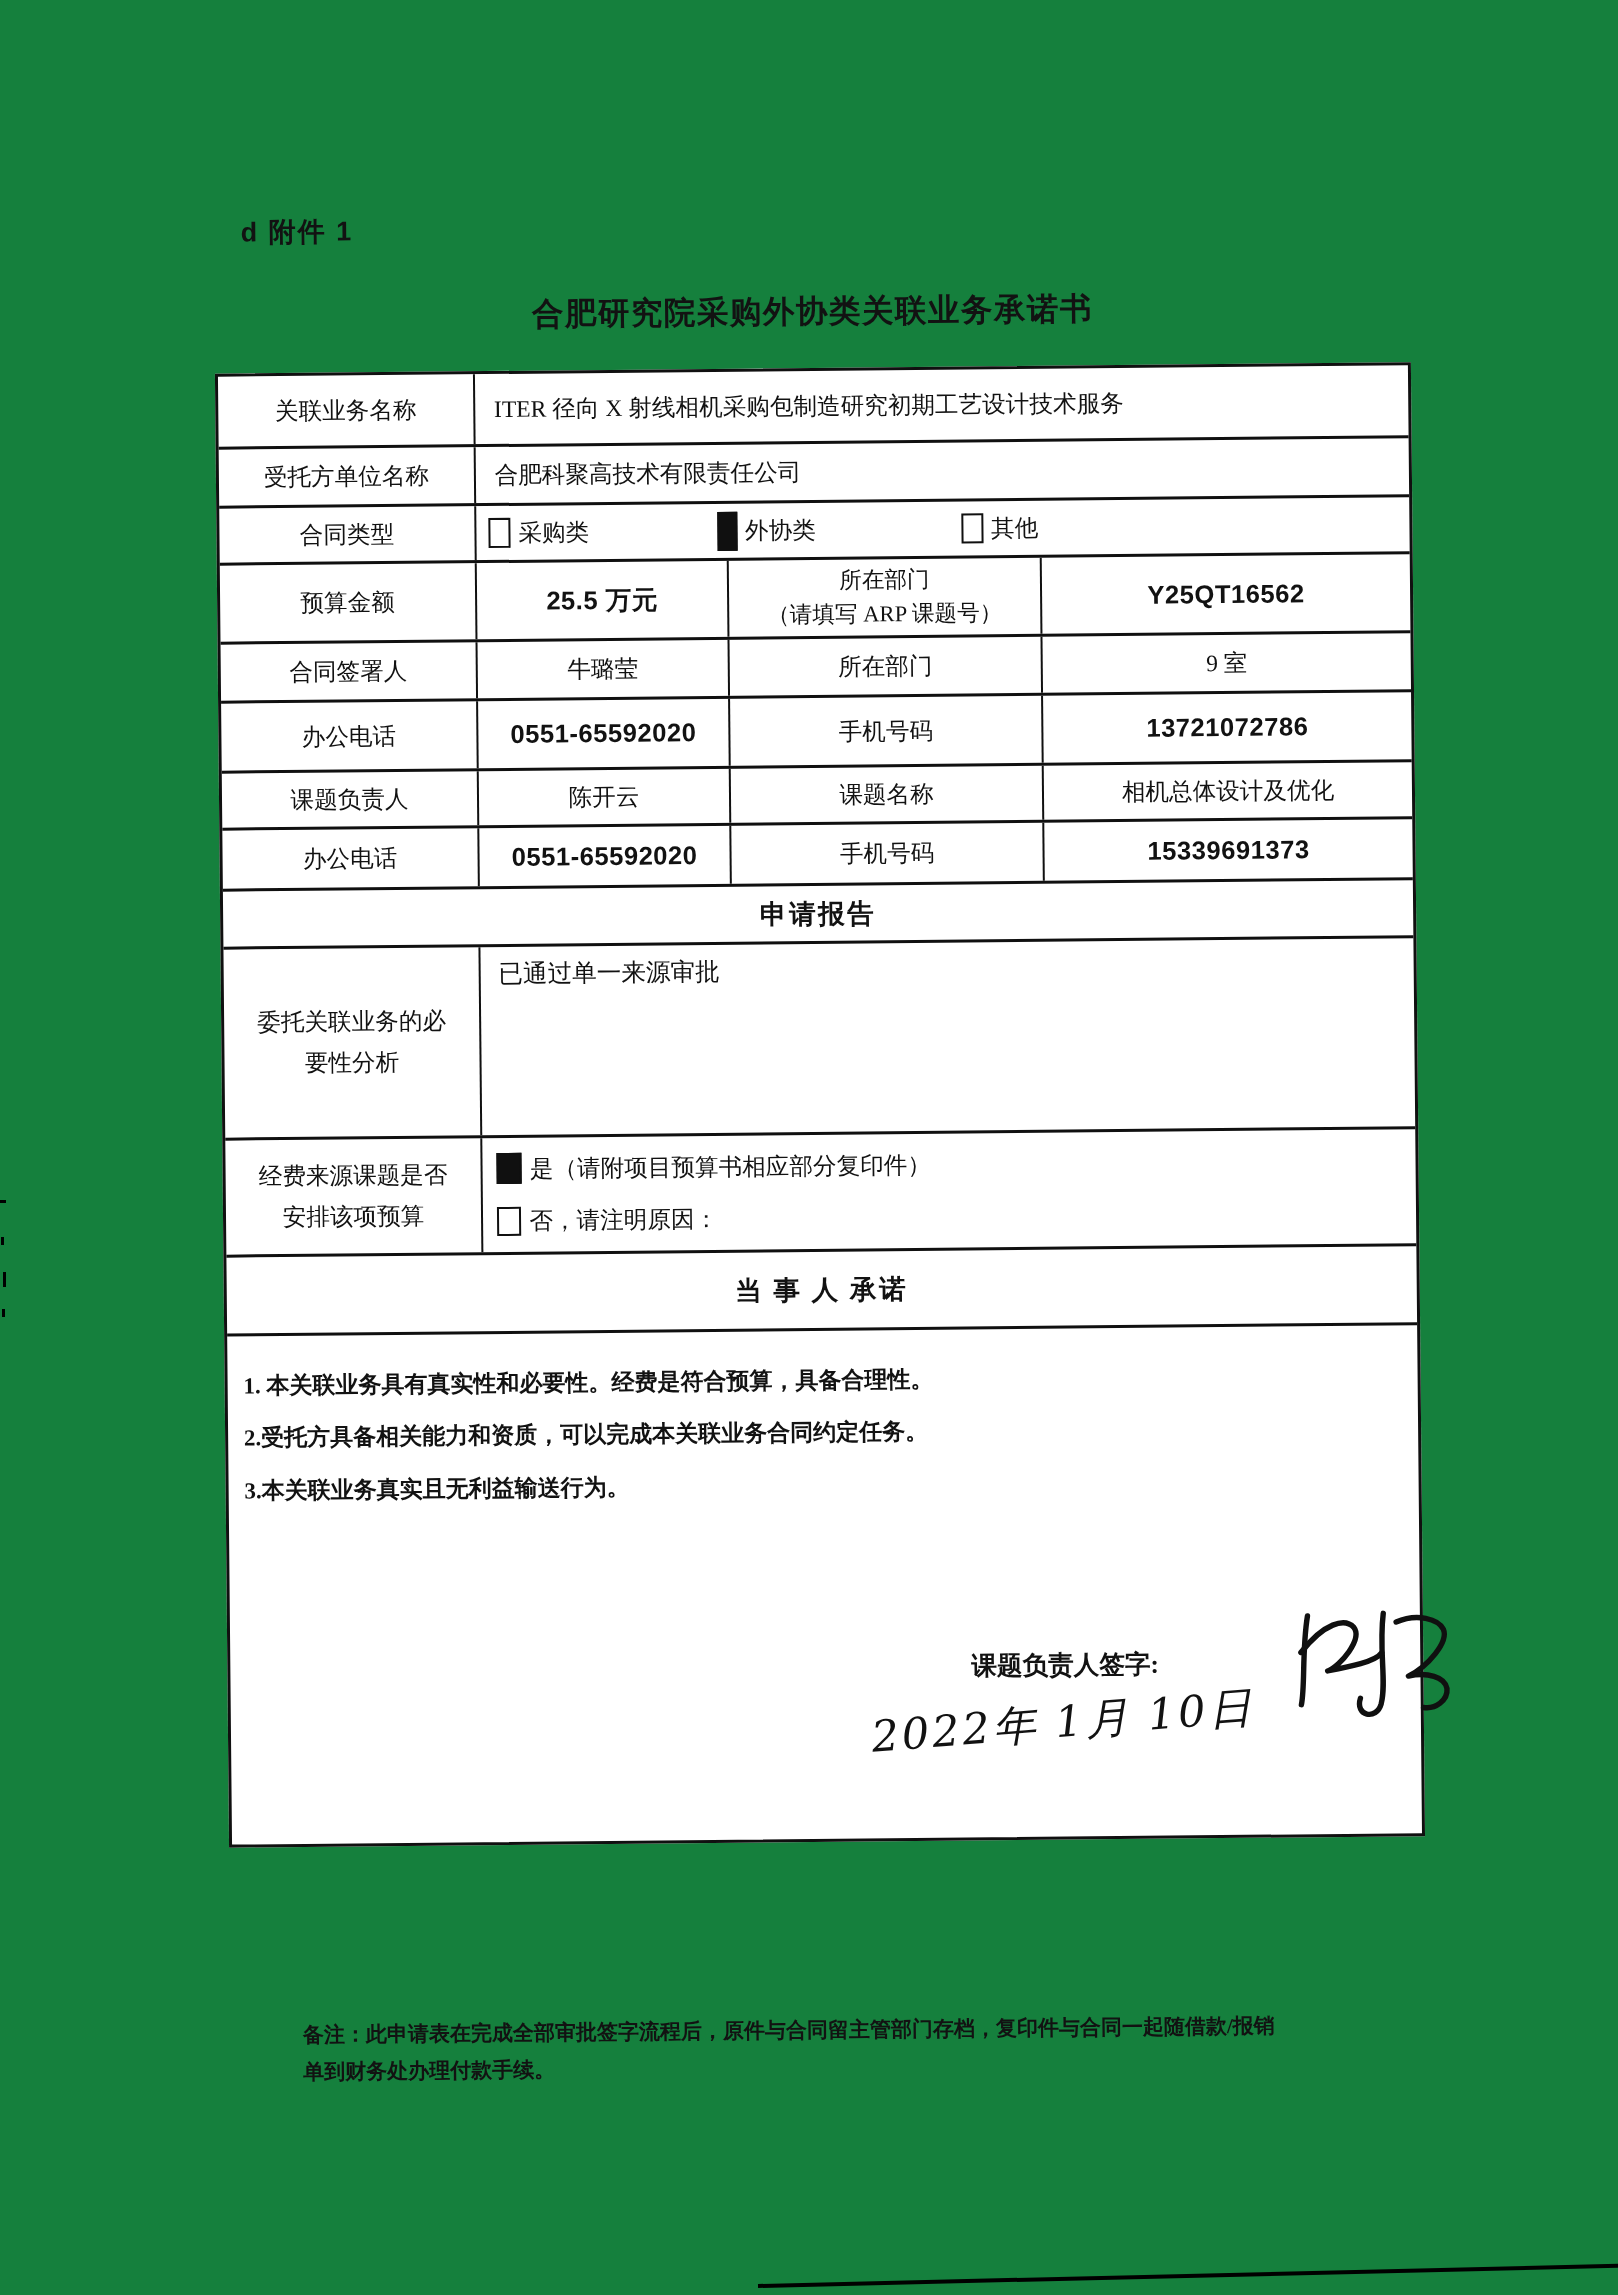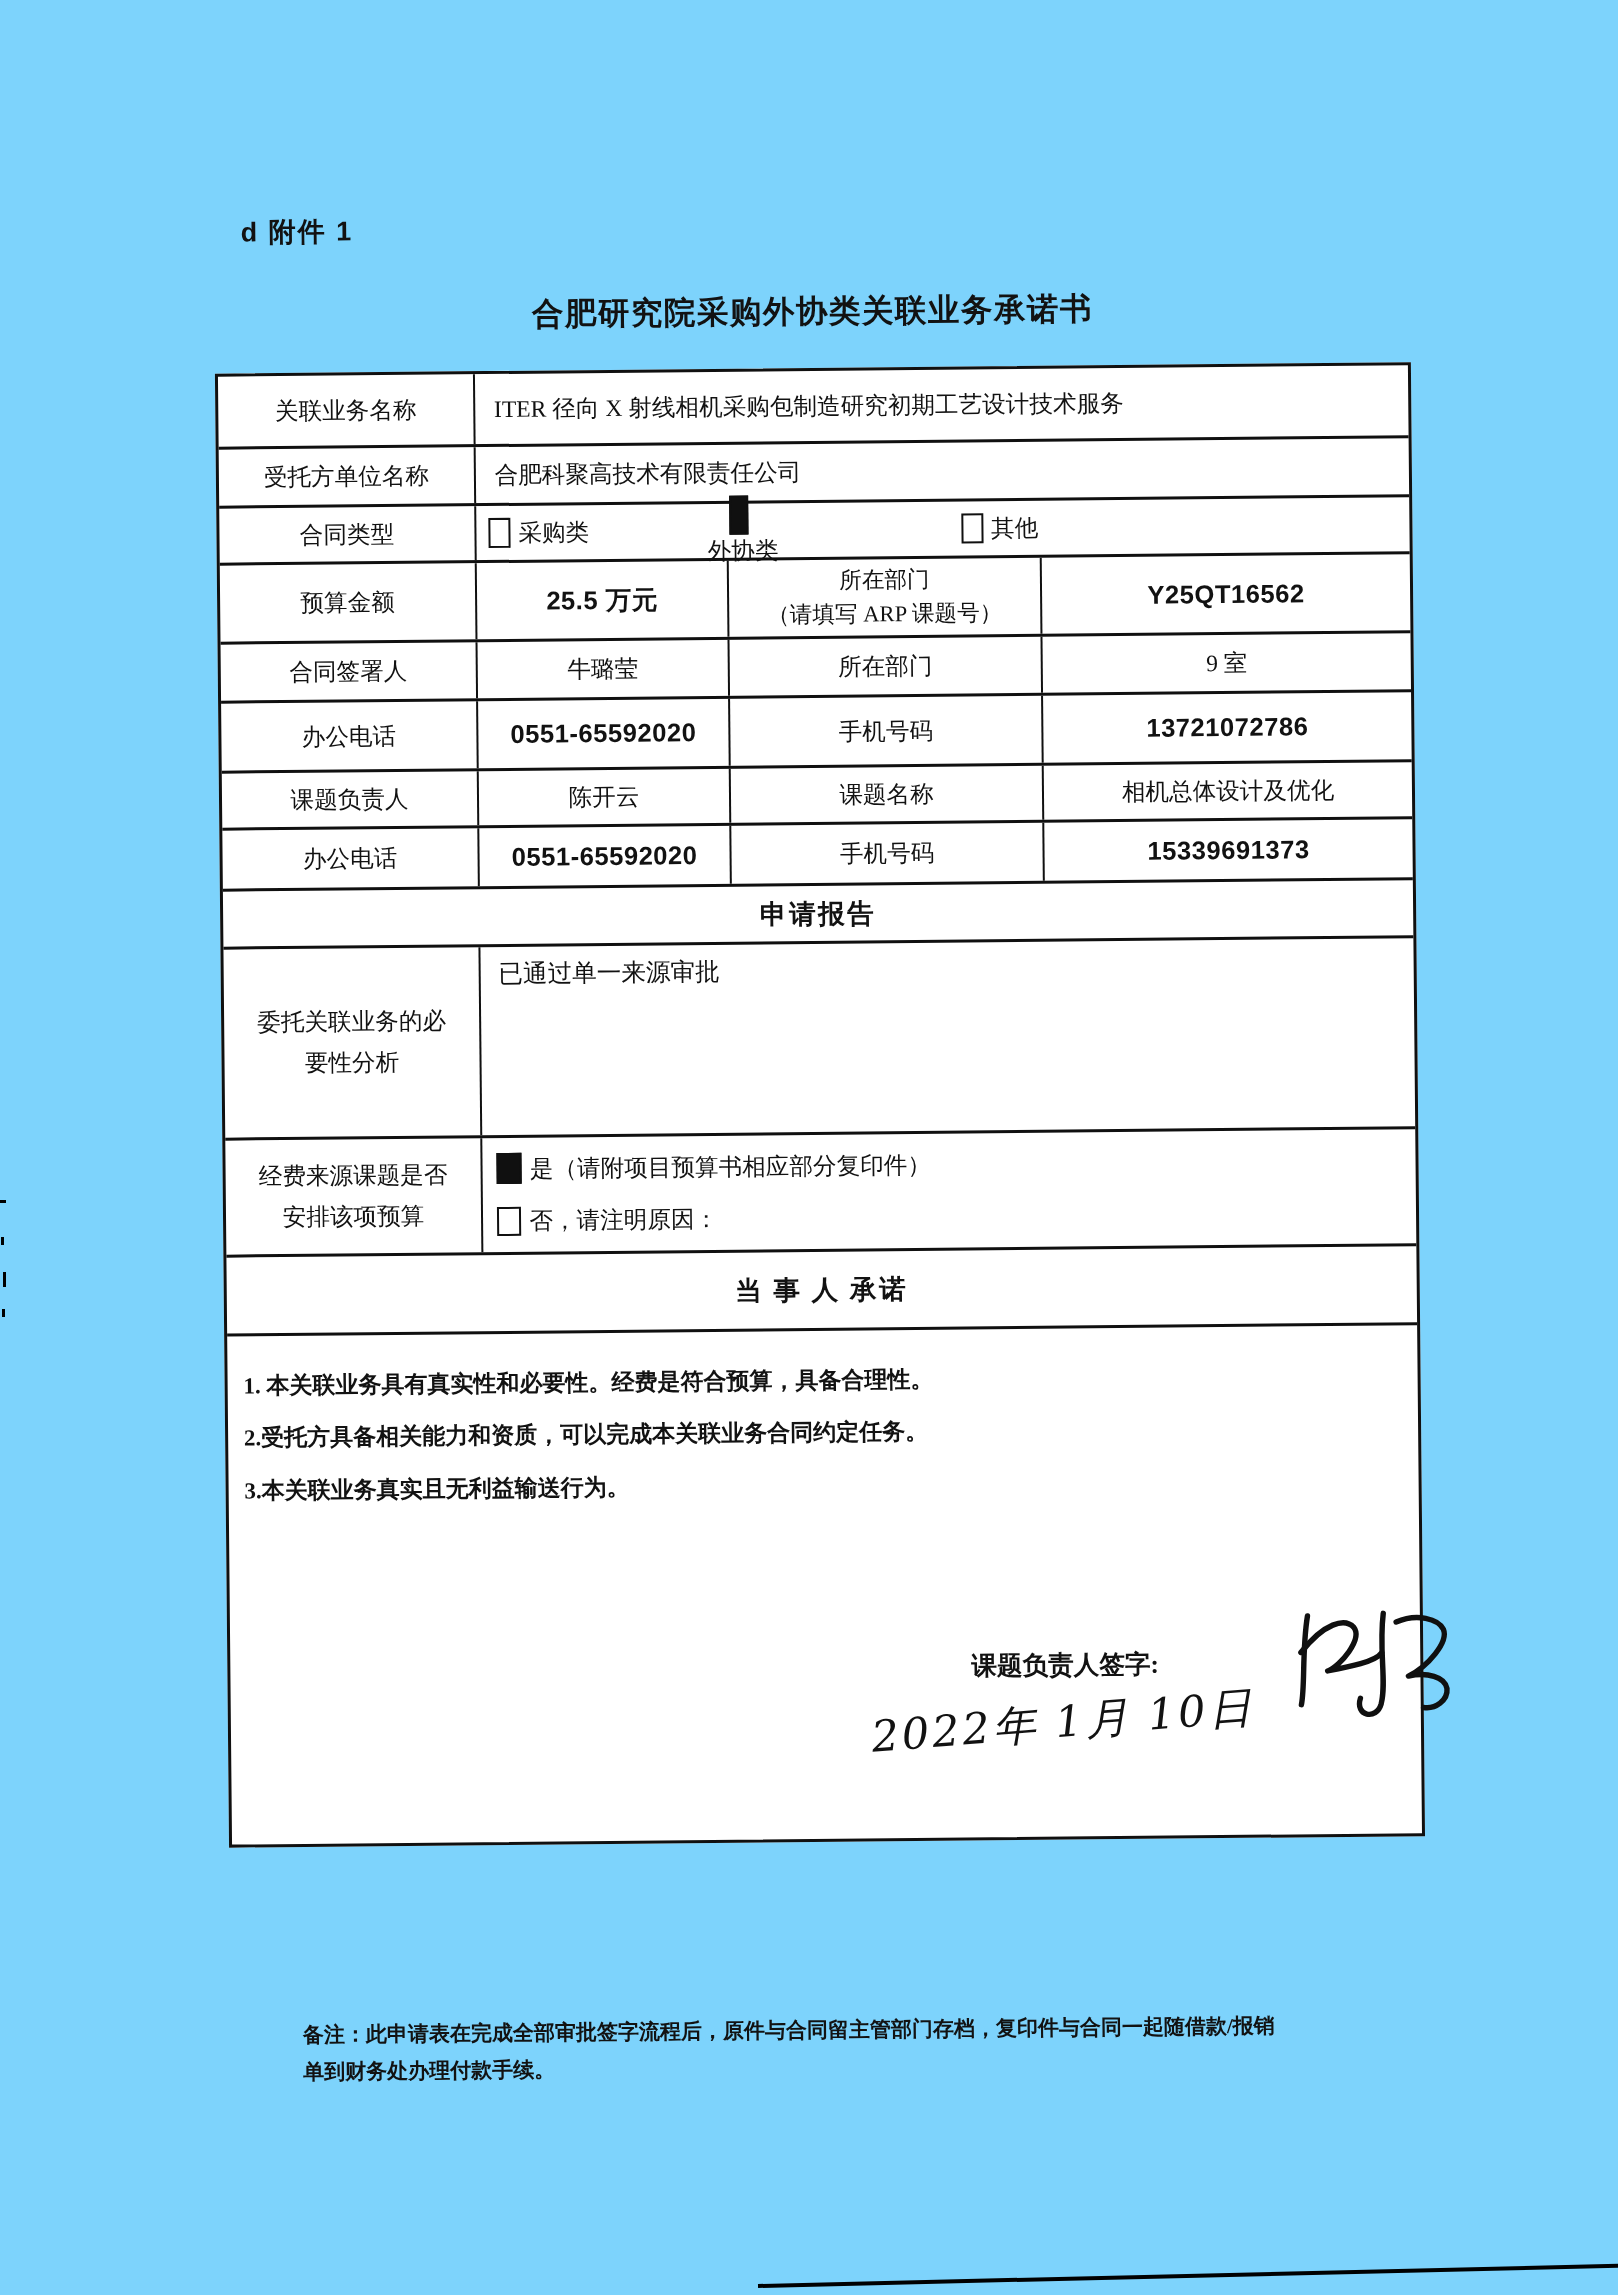--- a/index.html
+++ b/index.html
@@ -1,18 +1,18 @@
 <!DOCTYPE html>
 <html style="font-size:7.9px"><head>
 <meta charset="utf-8">
 <style>
   * { box-sizing: border-box; margin: 0; padding: 0; }
   html,body { background:#e8e8e8; }
   body { width:1618px; height:2295px; position:relative; font-family:"Liberation Serif", serif; color:#121212; }
-  .page { position:absolute; left:0; top:0; width:1618px; height:2295px; background:#7dd3fc; overflow:hidden; }
+  .page { position:absolute; left:0; top:0; width:1618px; height:2295px; background:#15803d; overflow:hidden; }
   .scan-rotate { position:absolute; left:0; top:0; width:1618px; height:2295px; transform:rotate(-0.55deg); transform-origin:812px 1108px; }
 
   .attachment { position:absolute; left:249px; top:209px; font-size:27px; font-weight:700; letter-spacing:2px; font-family:"Liberation Sans", sans-serif; }
   .title { position:absolute; left:222px; top:291px; width:1196px; text-align:center; font-size:31.5px; font-weight:700; letter-spacing:1.5px; }
 
   .form-table { position:absolute; left:222px; top:368px; width:1196px; border:3.4px solid #101010; background:#fff; }
   .row { display:flex; border-top:3px solid #101010; align-items:stretch; }
   .row.first { border-top:none; }
   .cell { display:flex; align-items:center; justify-content:center; text-align:center; font-size:23.6px; position:relative; }
   .vline { border-left:2px solid #101010; }
@@ -26,21 +26,21 @@
   .w8 { display:inline-block; max-width:8.6em; line-height:1.75; }
   .num { font-family:"Liberation Sans", sans-serif; font-weight:700; font-size:25.6px; letter-spacing:0.5px; }
   .mixed { font-weight:500; }
   .twoline { line-height:1.5; font-size:22.6px; }
   .hdr { font-weight:700; font-size:26.6px; letter-spacing:2.5px; }
 
   .box { display:inline-block; width:21.7px; height:30.5px; border:2.5px solid #101010; vertical-align:middle; margin-right:7.9px; flex:0 0 auto; }
   .box.filled { background:#101010; border-color:#101010; width:19.7px; height:39px; }
   .optrow { position:relative; justify-content:flex-start; }
   .opt { position:absolute; display:flex; align-items:center; font-size:23.6px; white-space:nowrap; }
-  .opt1 { left:12.3px; } .opt2 { left:231px;flex-direction:column; } .opt3 { left:485px; }
+  .opt1 { left:12.3px; } .opt2 { left:241px; } .opt3 { left:485px; }
 
   .choices { flex-direction:column; align-items:flex-start; justify-content:center; gap:20.7px; padding-left:13.8px; }
   .choiceline { display:flex; align-items:center; font-size:23.6px; white-space:nowrap; }
   .choiceline .box { width:24.6px; height:29.5px; }
   .choiceline .box.filled { width:25.6px; height:31.5px; }
 
   .bigcell { position:relative; flex:1 1 auto; }
   .promises { position:absolute; left:15.8px; top:23.6px; font-size:23px; font-weight:700; line-height:2.3; text-align:left; }
   .sig-label { position:absolute; left:741px; top:319px; font-size:25.6px; font-weight:600; white-space:nowrap; }
   .sig-svg { position:absolute; left:1049px; top:266px; }

